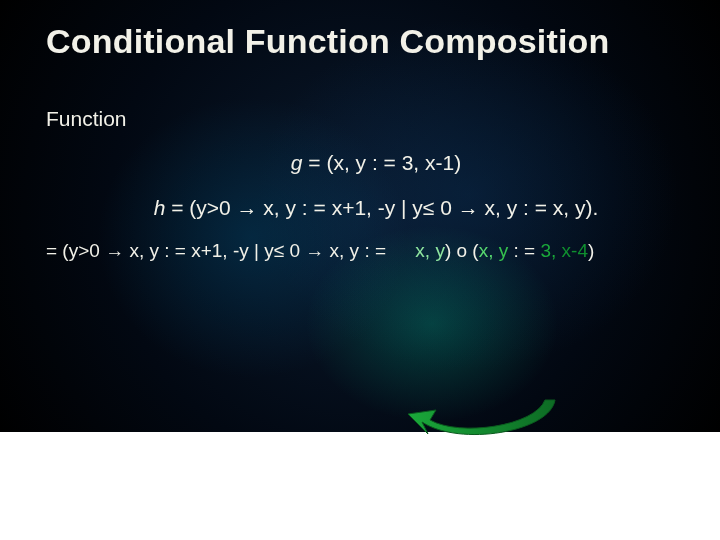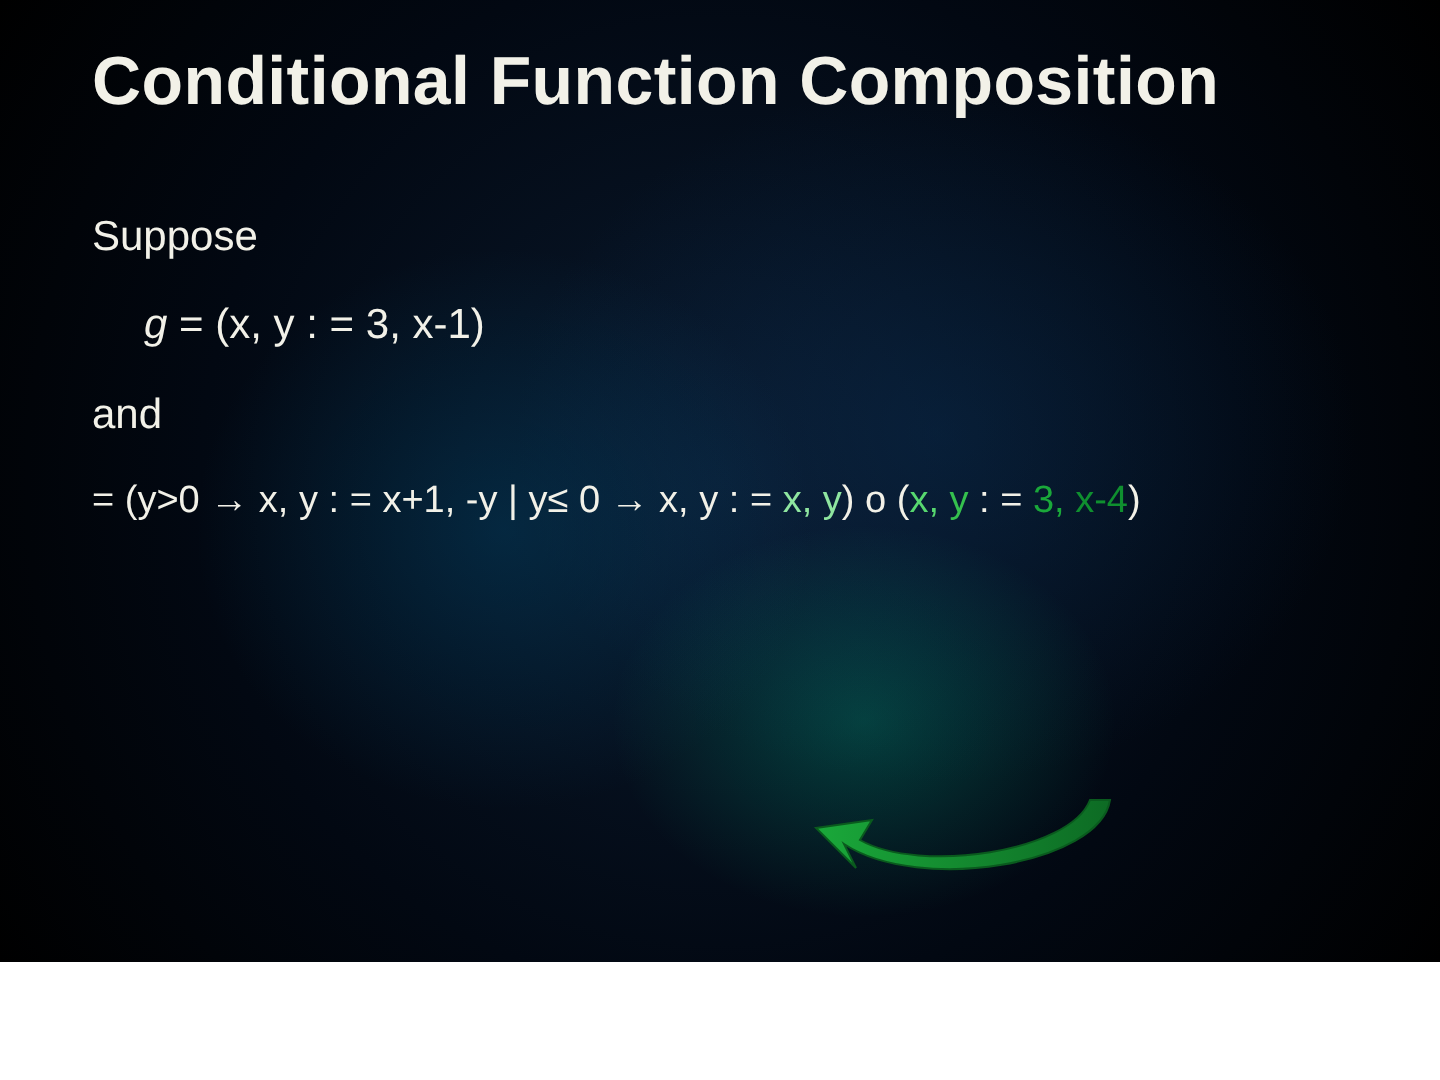--- a/index.html
+++ b/index.html
@@ -6,21 +6,21 @@
     margin: 0;
     padding: 0;
     width: 720px;
     height: 540px;
     overflow: hidden;
     font-family: Verdana, Geneva, sans-serif;
   }
   .slide {
     position: relative;
     width: 720px;
-    height: 481px;
+    height: 432px;
     background:
       radial-gradient(ellipse 180px 140px at 60% 75%, rgba(0,200,150,0.25), transparent 70%),
       radial-gradient(ellipse 220px 200px at 35% 55%, rgba(0,80,120,0.35), transparent 70%),
       radial-gradient(ellipse 300px 250px at 65% 45%, rgba(10,50,90,0.4), transparent 70%),
       radial-gradient(circle at 50% 50%, #0a1a2e 0%, #020812 60%, #000 100%);
     box-sizing: border-box;
   }
   .title {
     position: absolute;
     top: 22px;
@@ -40,27 +40,28 @@
     right: 40px;
     color: #f2f1e8;
     font-size: 21px;
     line-height: 1.35;
   }
   .body p {
     margin: 0 0 16px 0;
   }
   .indent {
     padding-left: 26px;
+    text-align: center;
   }
   .ital { font-style: italic; }
   .final-line {
     font-size: 19px;
     white-space: nowrap;
   }
-  .g1 { color: #8fe6a0; }
+  .g1 { color: #8fe6a0; margin-left: 24px; }
   .g2 { color: #57d86f; }
   .g3 { color: #35c14e; }
   .g4 { color: #1aa83a; }
   .g5 { color: #0f8f2f; }
   .arrow-wrap {
     position: absolute;
     top: 392px;
     left: 400px;
     width: 170px;
     height: 60px;
@@ -69,28 +70,30 @@
 </style>
 </head>
 <body>
 
 <div class="slide">
 
   <div class="title">Conditional Function Composition</div>
 
   <div class="body">
 
-    <p>Suppose</p>
+    <p>Function</p>
 
     <p class="indent">
       <span class="ital">g</span><span> = (x, y : = 3, x-1)</span>
     </p>
 
-    <p>and</p>
 
+    <p class="indent">
+      <span class="ital">h</span><span> = (y&gt;0 → x, y : = x+1, -y | y≤ 0 → x, y : = x, y).</span>
+    </p>
 
 
     <p class="final-line">
       <span>= (y&gt;0 → x, y : = x+1, -y | y≤ 0 → x, y : = </span><span class="g1">x, y</span><span>) o (</span><span class="g2">x, </span><span class="g3">y</span><span> : = </span><span class="g4">3, </span><span class="g5">x-4</span><span>)</span>
     </p>
 
   </div>
 
   <div class="arrow-wrap">
     <svg width="170" height="60" viewBox="0 0 170 60">

